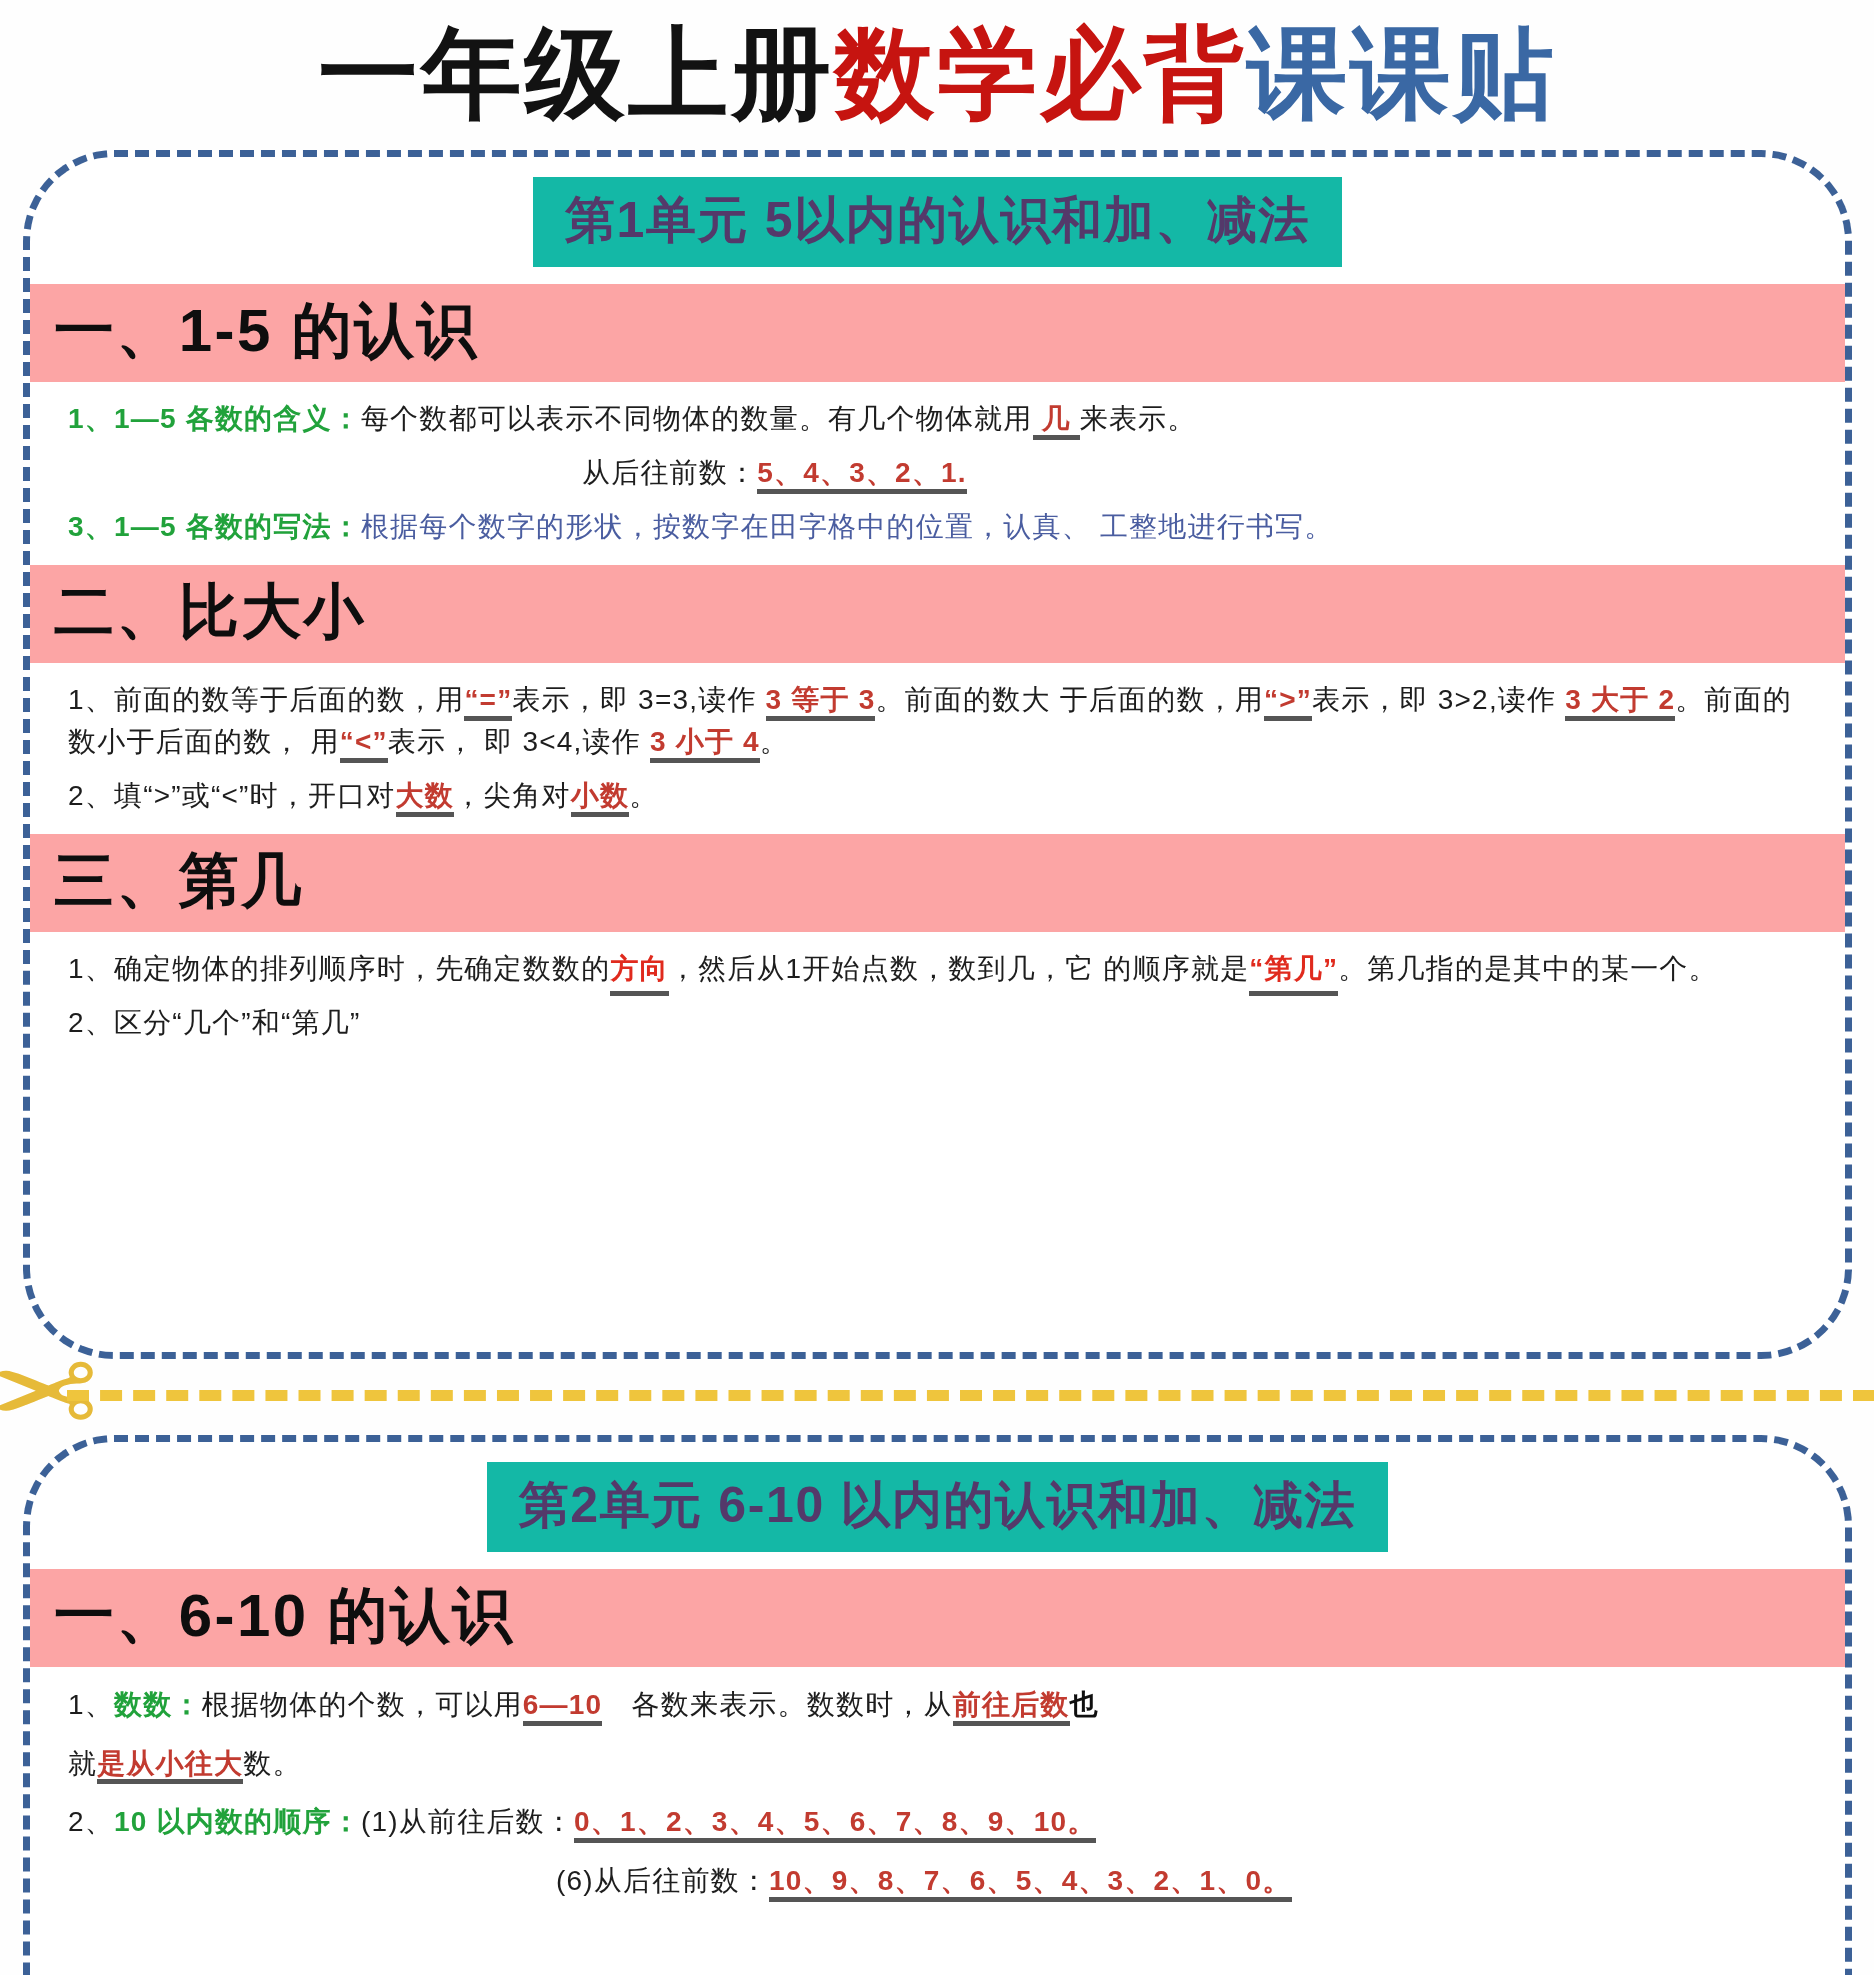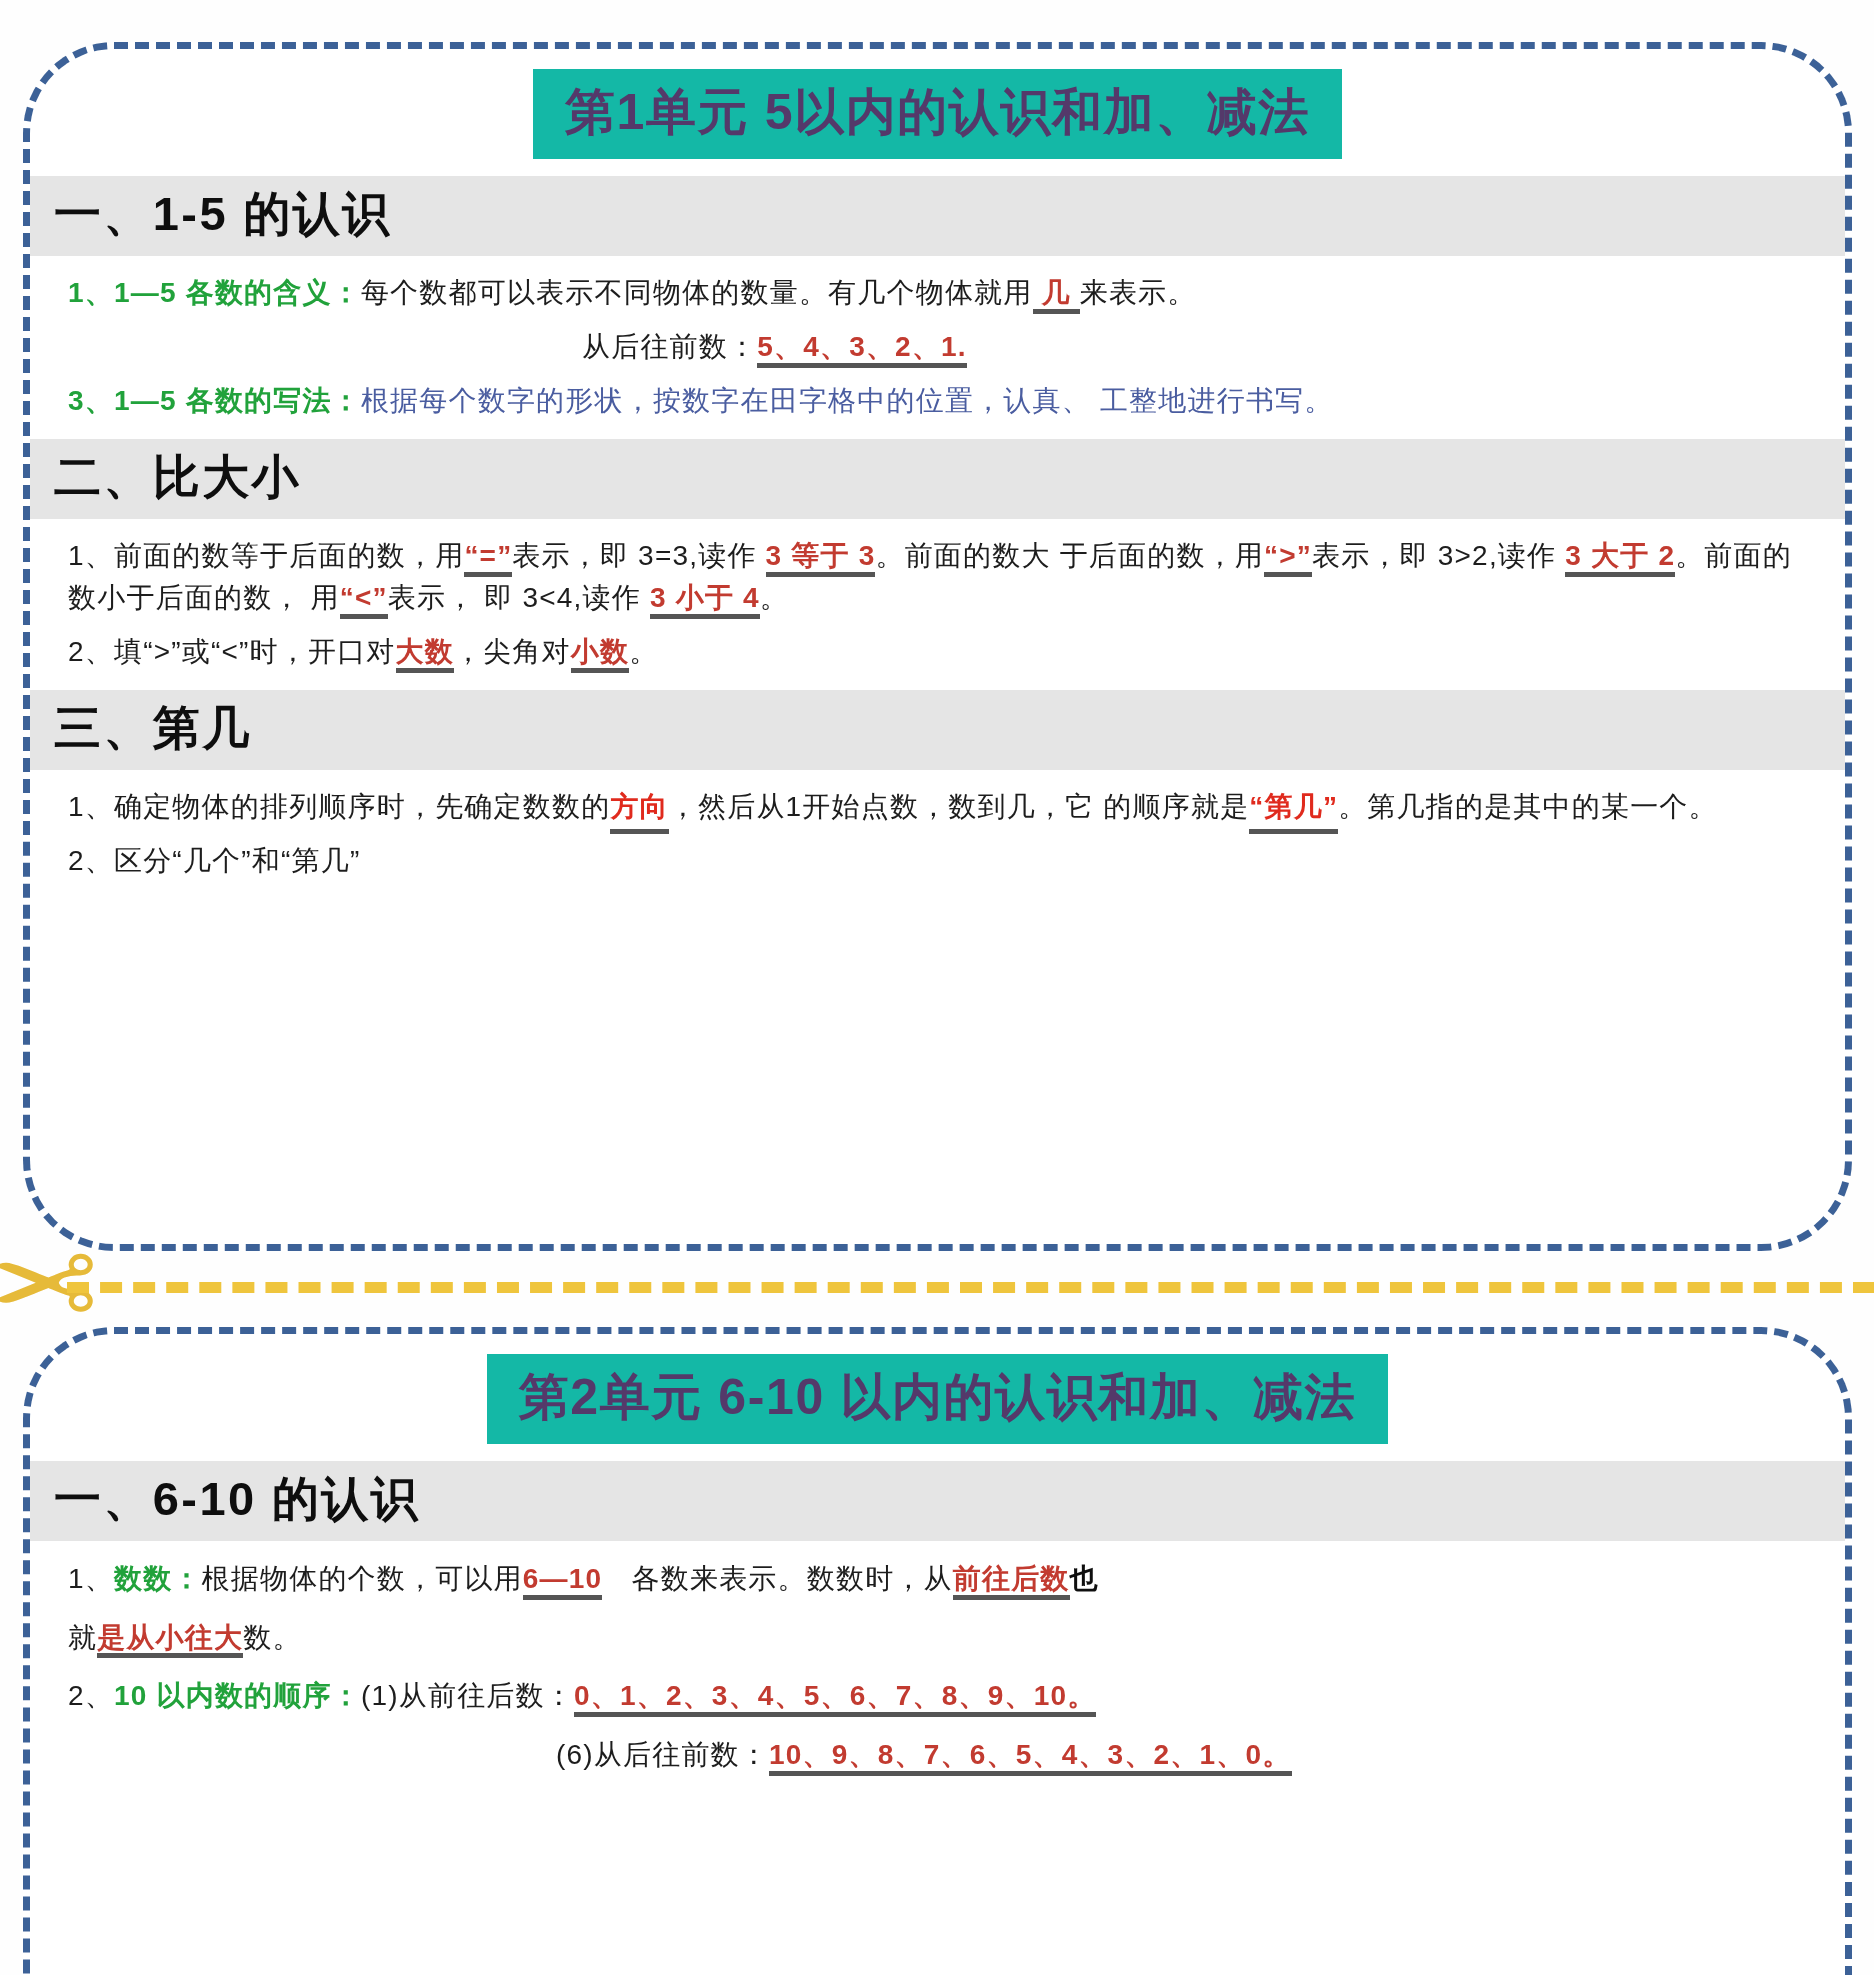--- a/index.html
+++ b/index.html
@@ -42,24 +42,24 @@
     margin:6.3px auto 16.6px auto;
     background:#14b8a6;
     color:#54396a;
     font-weight:800;
     font-size:50px;
     letter-spacing:1.6px;
     padding:10.3px 32px 13.4px 32px;
     white-space:nowrap;
   }
   .section-bar{
-    background:#e5e5e5;
+    background:#fca5a5;
     margin:16.6px -38px 16px -38px;
     padding:7.1px 24px 10.3px 24px;
-    font-size:47px;
+    font-size:60px;
     font-weight:800;
     color:#0e0e0e;
     letter-spacing:2.4px;
   }
   
   .line{
     font-size:28px;
     line-height:1.5;
     letter-spacing:1.2px;
     margin:12px 0;
@@ -86,20 +86,23 @@
     font-size:130px;color:#e6ba39;
     transform:scaleX(-1);
     line-height:1;
   }
 </style>
 </head>
 <body>
 
 <div class="page">
 
+  <div class="title">
+    <span class="t-black">一年级上册</span><span class="t-red">数学必背</span><span class="t-blue">课课贴</span>
+  </div>
 
   <div class="box box1">
     <div class="unit-header">第1单元 5以内的认识和加、减法</div>
 
     <div class="section-bar">一、1-5 的认识</div>
     <div class="line"><span class="run g">1、1—5 各数的含义：</span><span class="run n">每个数都可以表示不同物体的数量。有几个物体就用</span><span class="run r"> 几 </span><span class="run n">来表示。</span></div>
     <div class="line indent-1"><span class="run n">从后往前数：</span><span class="run r">5、4、3、2、1.</span></div>
     <div class="line"><span class="run g">3、1—5 各数的写法：</span><span class="run bl">根据每个数字的形状，按数字在田字格中的位置，认真、 工整地进行书写。</span></div>
 
     <div class="section-bar">二、比大小</div>

